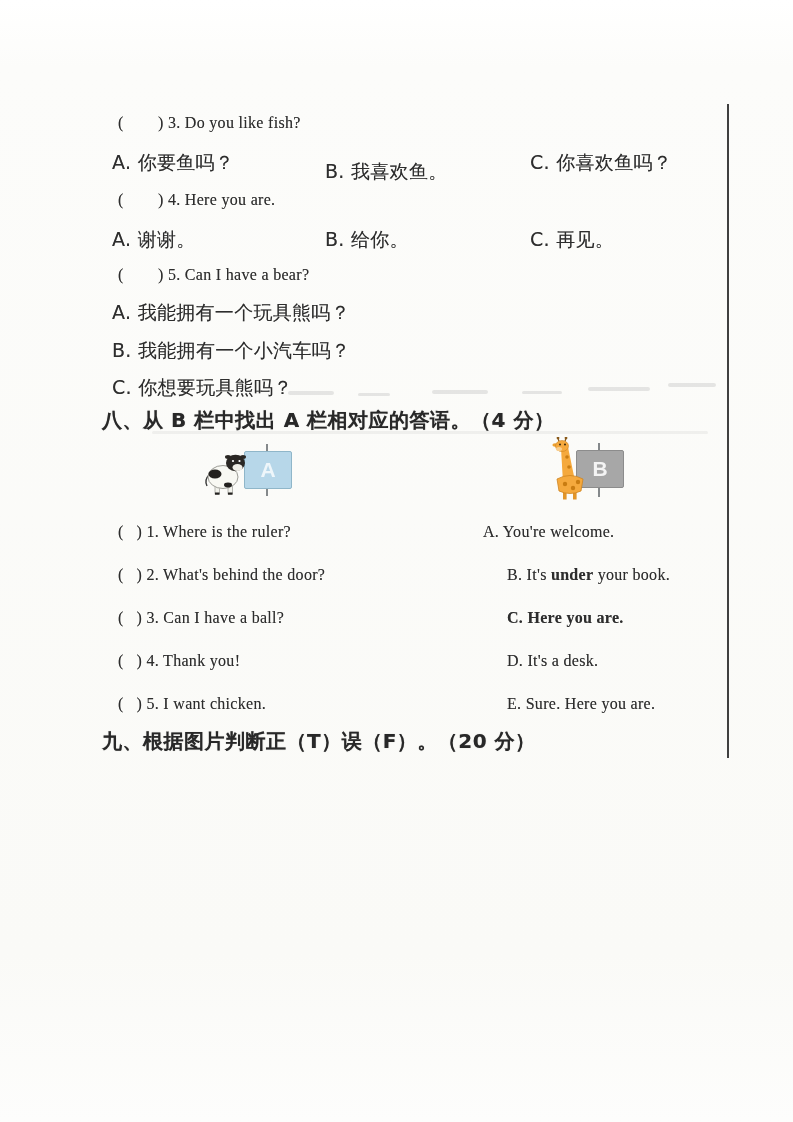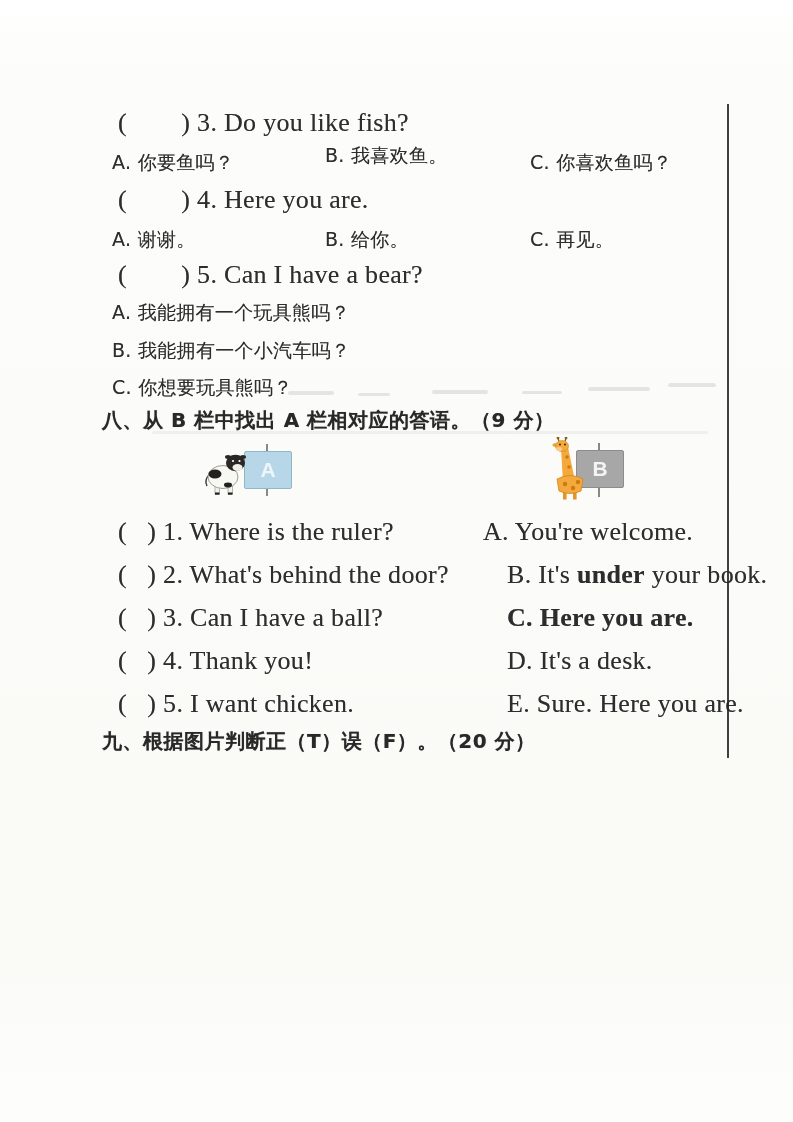--- a/index.html
+++ b/index.html
@@ -5,21 +5,21 @@
   html,body { margin:0; padding:0; background:#ffffff; }
   .paper {
     position:relative; width:793px; height:1122px;
     background:linear-gradient(180deg,#ffffff 0%,#fcfcfa 6%,#fafaf7 85%,#fdfdfc 100%);
     overflow:hidden;
     font-family:"Liberation Serif", serif;
     color:#2d2d2d;
   }
   .line {
     position:absolute; white-space:pre;
-    font-size:26px; line-height:26px; letter-spacing:0.3px;
+    font-size:16px; line-height:26px; letter-spacing:0.3px;
     text-shadow:0 0 0.6px rgba(45,45,45,0.45);
   }
   .cn { font-family:"DejaVu Sans","Liberation Sans",sans-serif; font-size:19px; }
   .heading {
     position:absolute; white-space:pre;
     font-family:"DejaVu Sans","Liberation Sans",sans-serif;
     font-size:20px; font-weight:bold; letter-spacing:0.5px;
     color:#282828; text-shadow:0 0 0.7px rgba(40,40,40,0.5);
   }
   .bold { font-weight:bold; }
@@ -44,42 +44,42 @@
   .pole-b { left:598px; top:443px; height:54px; }
   .animal { position:absolute; }
 </style>
 </head>
 <body>
 
 <div class="paper">
 
   <div class="line" style="left:118px; top:110px;">(        ) 3. Do you like fish?</div>
   <div class="line cn" style="left:112px; top:149px;">A. 你要鱼吗？</div>
-  <div class="line cn" style="left:325px; top:142px;">B. 我喜欢鱼。</div>
+  <div class="line cn" style="left:325px; top:158px;">B. 我喜欢鱼。</div>
   <div class="line cn" style="left:530px; top:149px;">C. 你喜欢鱼吗？</div>
 
   <div class="line" style="left:118px; top:187px;">(        ) 4. Here you are.</div>
   <div class="line cn" style="left:112px; top:226px;">A. 谢谢。</div>
   <div class="line cn" style="left:325px; top:226px;">B. 给你。</div>
   <div class="line cn" style="left:530px; top:226px;">C. 再见。</div>
 
   <div class="line" style="left:118px; top:262px;">(        ) 5. Can I have a bear?</div>
   <div class="line cn" style="left:112px; top:337px;">B. 我能拥有一个小汽车吗？</div>
   <div class="line cn" style="left:112px; top:299px;">A. 我能拥有一个玩具熊吗？</div>
   <div class="line cn" style="left:112px; top:374px;">C. 你想要玩具熊吗？</div>
 
   <div class="smudge" style="left:288px; top:391px; width:46px; height:4px;"></div>
   <div class="smudge" style="left:358px; top:393px; width:32px; height:3px;"></div>
   <div class="smudge" style="left:432px; top:390px; width:56px; height:4px;"></div>
   <div class="smudge" style="left:522px; top:391px; width:40px; height:3px;"></div>
   <div class="smudge" style="left:588px; top:387px; width:62px; height:4px;"></div>
   <div class="smudge" style="left:668px; top:383px; width:48px; height:4px;"></div>
   <div class="smudge" style="left:152px; top:431px; width:556px; height:3px; opacity:0.55;"></div>
 
-  <div class="heading" style="left:102px; top:407px;">八、从 B 栏中找出 A 栏相对应的答语。（9 分）</div>
+  <div class="heading" style="left:102px; top:407px;">八、从 B 栏中找出 A 栏相对应的答语。（4 分）</div>
 
   <div class="pole pole-a"></div>
   <div class="sign sign-a">
     <span>A</span>
   </div>
   <svg class="animal" style="left:200px; top:447px;" width="52" height="50" viewBox="0 0 52 50">
     <path d="M9 28 Q4 33 7 39" stroke="#3a3a3a" stroke-width="1.4" fill="none"></path>
     <rect x="15" y="39" width="4.5" height="8" fill="#f2f2ec" stroke="#9a9a94" stroke-width="0.7"></rect>
     <rect x="28" y="39" width="4.5" height="8" fill="#f2f2ec" stroke="#9a9a94" stroke-width="0.7"></rect>
     <rect x="15" y="45.5" width="4.5" height="2.2" fill="#23211f"></rect>

